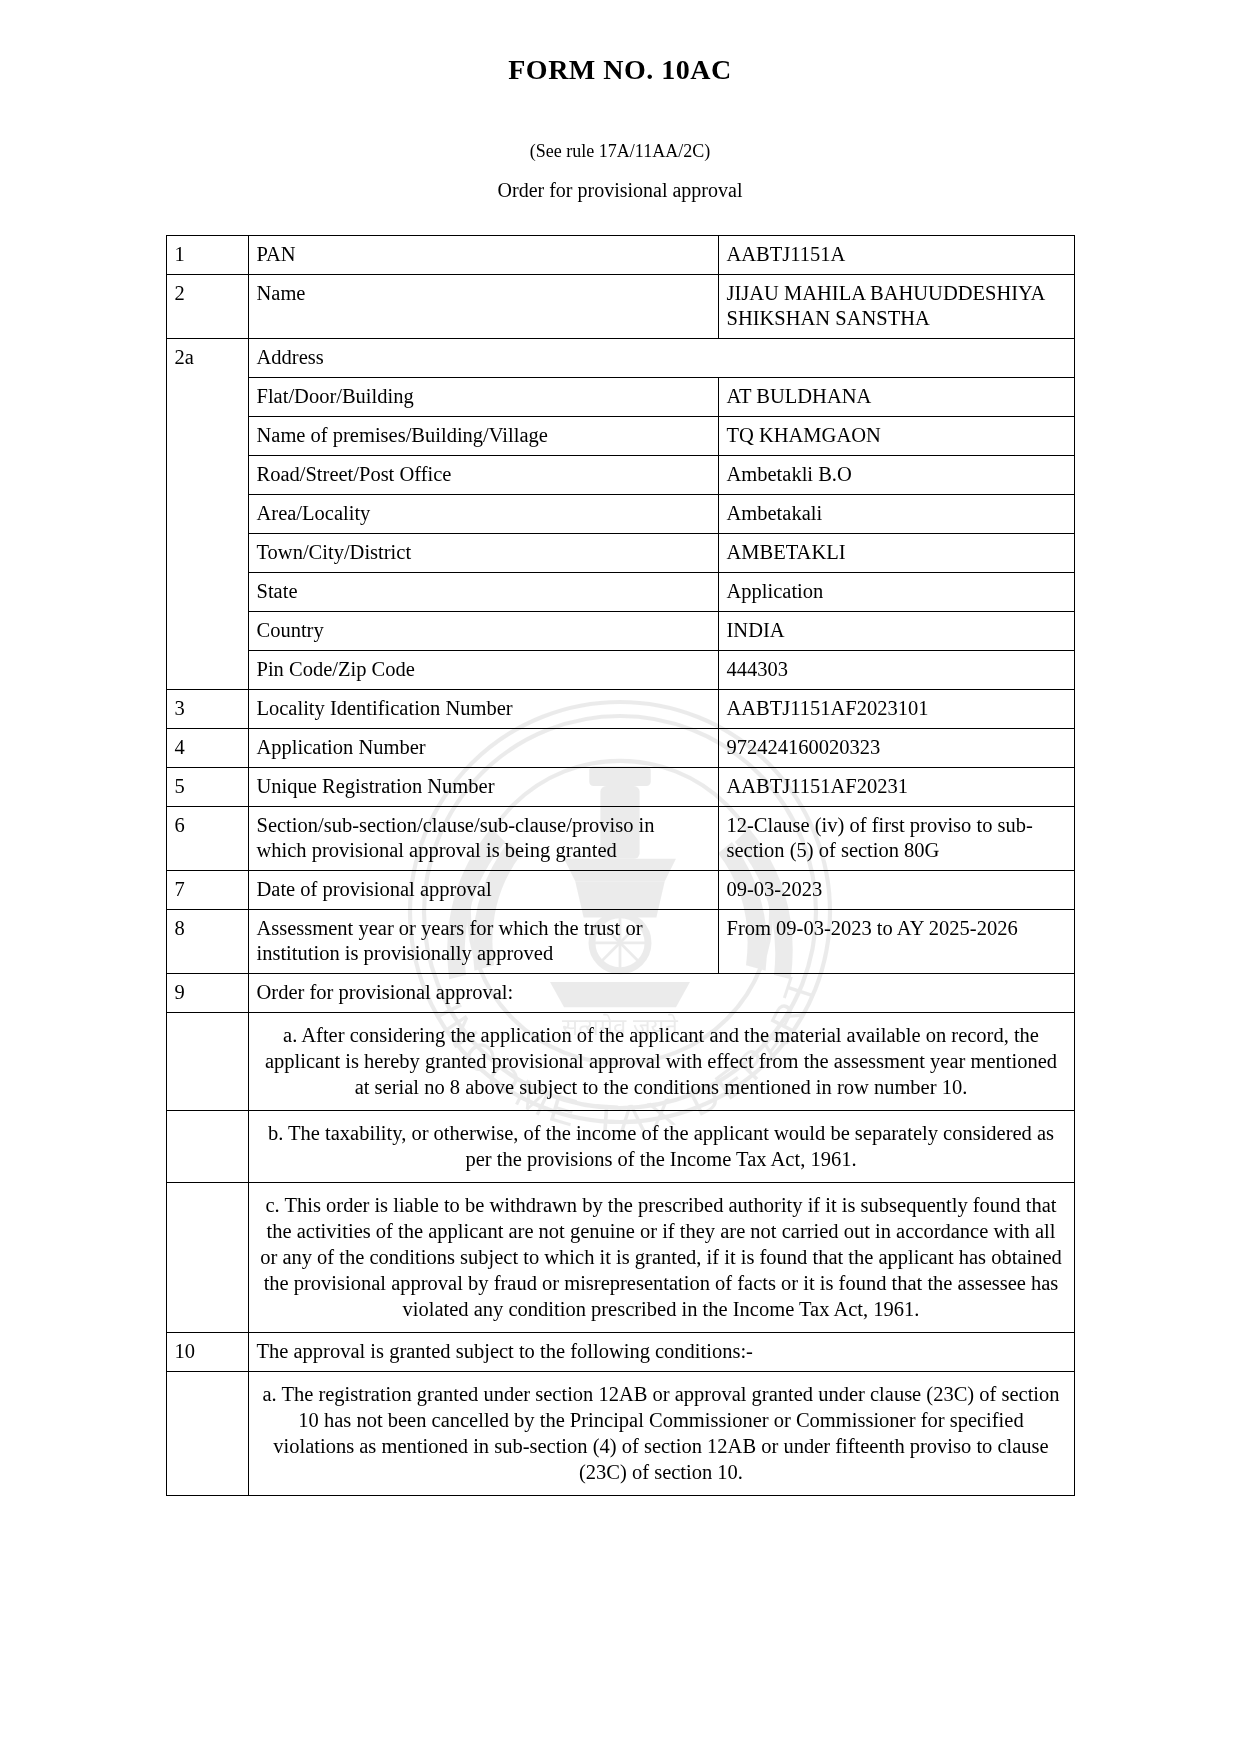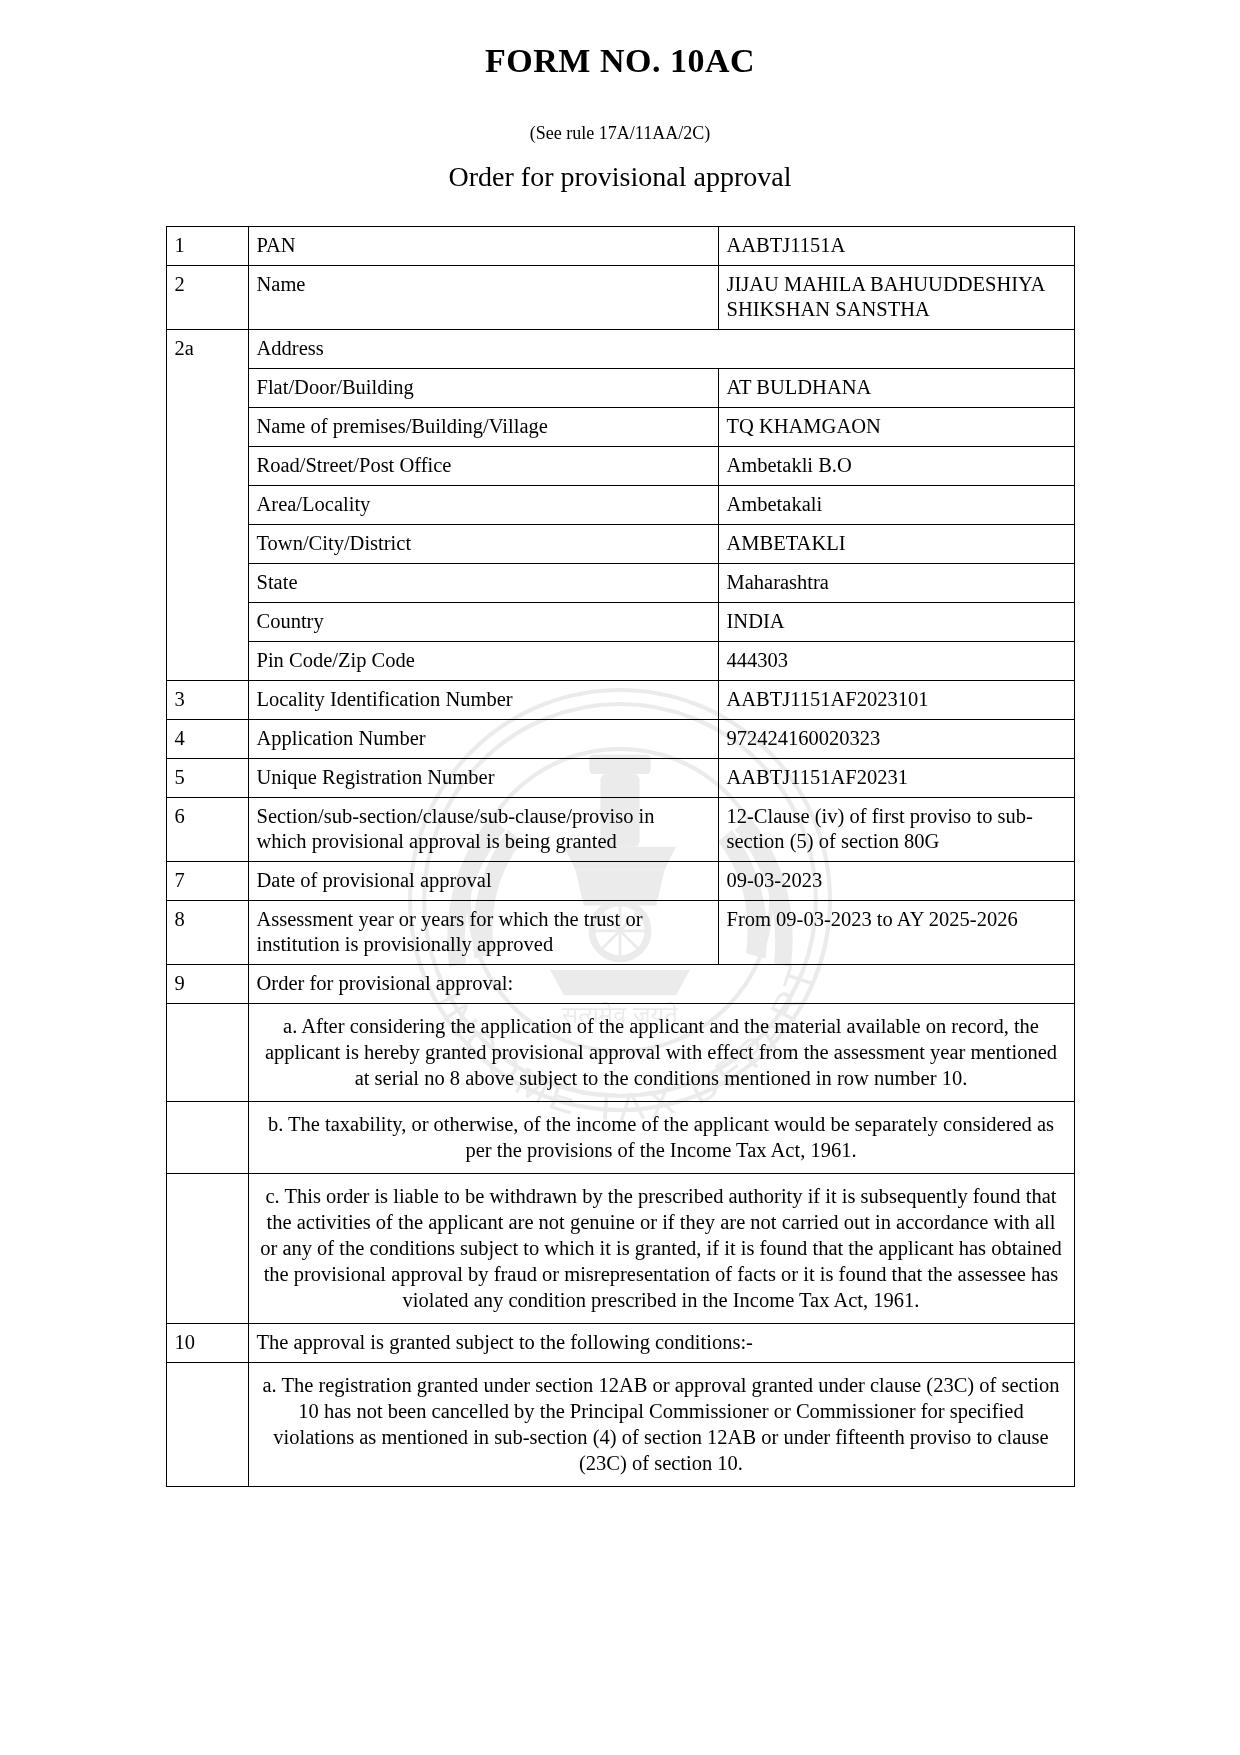--- a/index.html
+++ b/index.html
@@ -35,39 +35,39 @@
     height: 560px;
     opacity: 0.16;
     pointer-events: none;
     z-index: 0;
   }
   .watermark svg { display: block; width: 100%; height: 100%; }
 
   
   .doc-title {
     text-align: center;
-    font-size: 34px;
+    font-size: 28px;
     font-weight: bold;
     letter-spacing: 0.5px;
-    margin: 0;
+    margin: 12px;
     padding-top: 42px;
     position: relative;
     z-index: 2;
   }
   .doc-rule {
     text-align: center;
     font-size: 18px;
     margin: 0;
     padding-top: 43px;
     position: relative;
     z-index: 2;
   }
   .doc-subtitle {
     text-align: center;
-    font-size: 28px;
+    font-size: 20px;
     margin: 0;
     padding-top: 17px;
     position: relative;
     z-index: 2;
   }
 
   
   .form-table {
     position: relative;
     z-index: 2;
@@ -183,21 +183,21 @@
       <tr>
         <td>Area/Locality</td>
         <td>Ambetakali</td>
       </tr>
       <tr>
         <td>Town/City/District</td>
         <td>AMBETAKLI</td>
       </tr>
       <tr>
         <td>State</td>
-        <td>Maharashtra</td>
+        <td>Application</td>
       </tr>
       <tr>
         <td>Country</td>
         <td>INDIA</td>
       </tr>
       <tr>
         <td>Pin Code/Zip Code</td>
         <td>444303</td>
       </tr>
 

